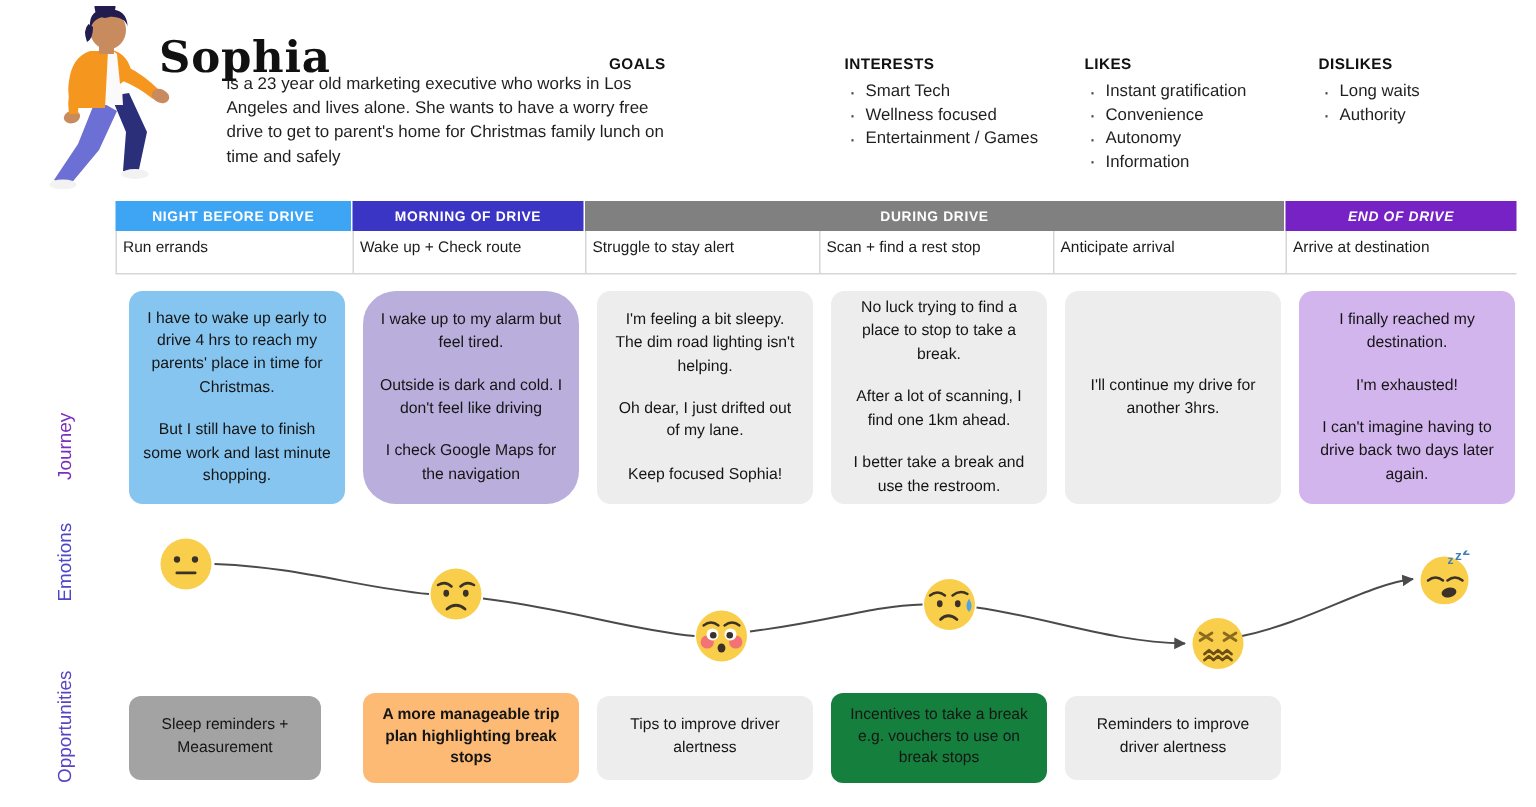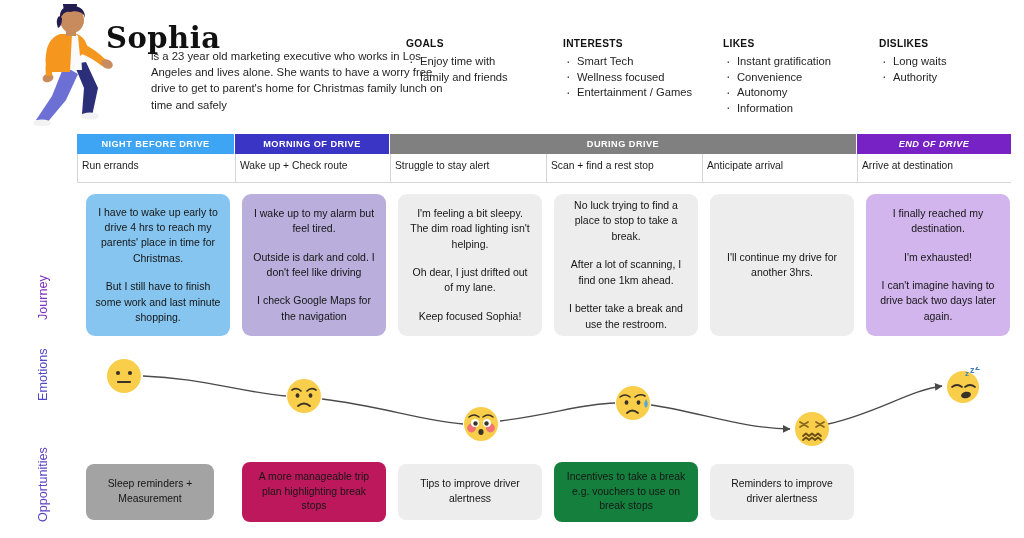--- a/index.html
+++ b/index.html
@@ -207,23 +207,20 @@
     <path d="M37 12 Q33 16 36 24 Q40 22 40 14 Z" fill="#231C4F"></path>
 
     <circle cx="48" cy="1" r="7" fill="#231C4F"></circle>
   </svg>
 
   <div id="persona-name">Sophia</div>
   <div id="persona-desc">is a 23 year old marketing executive who works in Los Angeles and lives alone. She wants to have a worry free drive to get to parent's home for Christmas family lunch on time and safely</div>
 
   <div class="attr-block" style="left:406px;">
     <div class="attr-title">GOALS</div>
-    <ul class="attr-list">
-      <li>Enjoy time with<span class="wrapfix">family and friends</span></li>
-    </ul>
   </div>
 
   <div class="attr-block" style="left:563px;">
     <div class="attr-title">INTERESTS</div>
     <ul class="attr-list">
       <li>Smart Tech</li>
       <li>Wellness focused</li>
       <li>Entertainment / Games</li>
     </ul>
   </div>
@@ -272,21 +269,21 @@
   <div class="vline" style="left:625px;"></div>
   <div class="vline" style="left:780px;"></div>
 </div>
 <div id="activity-underline"></div>
 
 <div id="journey-row">
   <div class="journey-card" id="jc-0" style="left: 86px; top: 194px; width: 144px; height: 142px; background: rgb(134, 197, 240);">
       <p>I have to wake up early to drive 4 hrs to reach my parents' place in time for Christmas.</p>
       <p>But I still have to finish some work and last minute shopping.</p>
     </div>
-  <div class="journey-card" id="jc-1" style="left: 242px; top: 194px; width: 144px; height: 142px; background: rgb(185, 174, 220);">
+  <div class="journey-card" id="jc-1" style="left: 242px; top: 194px; width: 144px; height: 142px; background: rgb(185, 174, 220); border-radius: 22px;">
       <p>I wake up to my alarm but feel tired.</p>
       <p>Outside is dark and cold. I don't feel like driving</p>
       <p>I check Google Maps for the navigation</p>
     </div>
   <div class="journey-card" id="jc-2" style="left: 398px; top: 194px; width: 144px; height: 142px; background: rgb(237, 237, 237);">
       <p>I'm feeling a bit sleepy. The dim road lighting isn't helping.</p>
       <p>Oh dear, I just drifted out of my lane.</p>
       <p>Keep focused Sophia!</p>
     </div>
   <div class="journey-card" id="jc-3" style="left: 554px; top: 194px; width: 144px; height: 142px; background: rgb(237, 237, 237);">
@@ -377,17 +374,17 @@
     <path d="M20 20 Q25 16 30 20" fill="none" stroke="#3A3128" stroke-width="1.7" stroke-linecap="round"></path>
     <ellipse cx="21" cy="28" rx="5" ry="3.2" fill="#3A3128" transform="rotate(-12 21 28)"></ellipse>
     <text x="20" y="9" font-family="'Liberation Sans', sans-serif" font-size="8" font-weight="bold" fill="#3F7FB8">z</text>
     <text x="25" y="6" font-family="'Liberation Sans', sans-serif" font-size="9" font-weight="bold" fill="#3F7FB8">z</text>
     <text x="30" y="3" font-family="'Liberation Sans', sans-serif" font-size="10" font-weight="bold" fill="#3F7FB8">z</text>
   </svg>
 </div>
 
 <div id="opp-row">
   <div class="opp-card" id="op-0" style="left: 86px; top: 464px; width: 128px; height: 56px; background: #a3a3a3;">Sleep reminders + Measurement</div>
-  <div class="opp-card" id="op-1" style="left: 242px; top: 462px; width: 144px; height: 60px; background: #be185d;">A more manageable trip plan highlighting break stops</div>
+  <div class="opp-card" id="op-1" style="left: 242px; top: 462px; width: 144px; height: 60px; background: #fdba74; font-weight: bold;">A more manageable trip plan highlighting break stops</div>
   <div class="opp-card" id="op-2" style="left: 398px; top: 464px; width: 144px; height: 56px; background: rgb(237, 237, 237);">Tips to improve driver alertness</div>
   <div class="opp-card" id="op-3" style="left: 554px; top: 462px; width: 144px; height: 60px; background: #15803d;">Incentives to take a break e.g. vouchers to use on break stops</div>
   <div class="opp-card" id="op-4" style="left: 710px; top: 464px; width: 144px; height: 56px; background: rgb(237, 237, 237);">Reminders to improve driver alertness</div>
 </div>
 
 </body></html>

